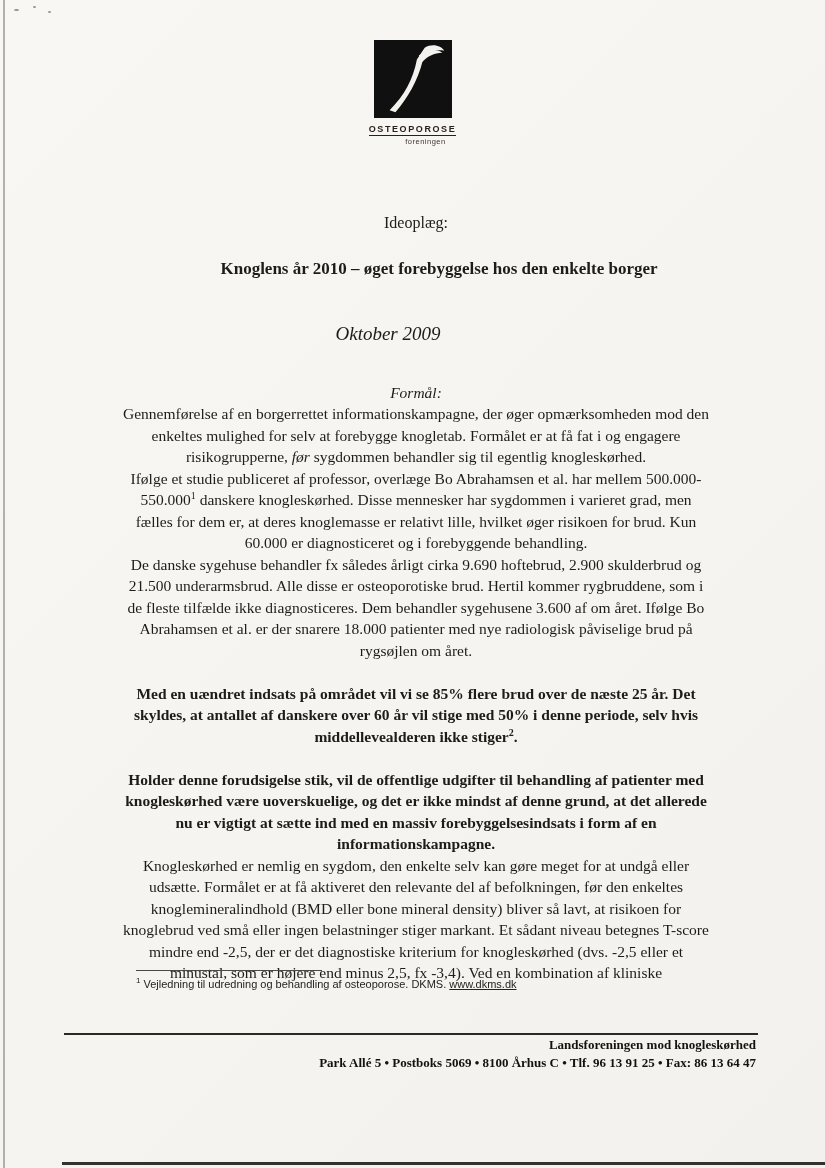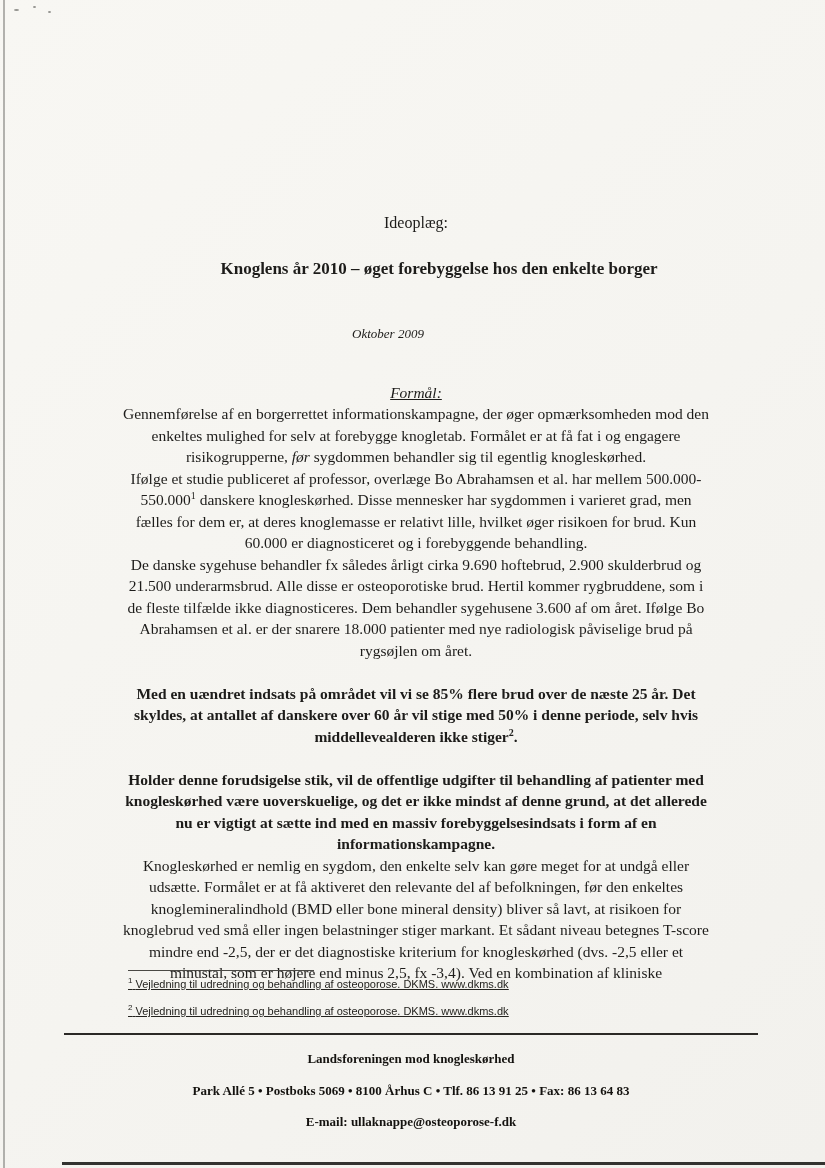--- a/index.html
+++ b/index.html
@@ -41,58 +41,71 @@
   }
 
   
   .content {
     position: absolute; left: 120px; top: 212px; width: 592px;
     font-size: 15.5px; line-height: 21.5px; text-align: left;
   }
   .content p { margin: 0; text-align: center; }
   .label { font-size: 16px; }
   .title { font-weight: bold; font-size: 17px; margin-top: 24px !important; padding-left: 46px; }
-  .date { font-style: italic; text-align: right; padding-right: 56px; margin-top: 44px !important; font-size: 13px; }
-  .h-italic { font-style: italic; text-decoration: underline; }
+  .date { font-style: italic; text-align: right; padding-right: 56px; margin-top: 44px !important; font-size: 19px; }
+  .h-italic { font-style: italic; }
   .h-first { margin-top: 37px !important; }
   .h-next { margin-top: 21px !important; }
   .gap { margin-top: 21.5px !important; font-weight: bold; }
   sup { font-size: 10px; line-height: 0; }
 
   
   .footnotes {
-    position: absolute; left: 128px; top: 970px; width: 592px;
+    position: absolute; left: 136px; top: 970px; width: 592px;
     font-family: "Liberation Sans", sans-serif;
-    font-size: 11px; color: #24231f; text-decoration: underline;
+    font-size: 11px; color: #24231f;
   }
   .fn-rule { width: 186px; border-top: 1.5px solid #4a4945; margin-bottom: 7px; }
   .fn { margin: 0 0 15px 0; }
   .fn sup { font-size: 8px; }
   .fn-link { text-decoration: underline; }
 
   
   .footer {
     position: absolute; left: 64px; top: 1033px; width: 694px;
     text-align: center; font-weight: bold;
     font-size: 13px; line-height: 15.5px; color: #14120f;
   }
   .footer-rule { border-top: 2px solid #2b2926; margin-bottom: 2px; }
-  .footer p { margin: 16px; }
+  .footer p { margin: 2px; text-align: right; }
 </style>
 </head>
 <body>
 
 <div class="page">
 
   <div class="speck s1"></div>
   <div class="speck s2"></div>
   <div class="speck s3"></div>
   <div class="edge-left"></div>
   <div class="edge-bottom"></div>
 
+  <div class="logo">
+    <div class="logo-square">
+      <svg viewBox="0 0 80 80" width="78" height="78" aria-hidden="true">
+        <rect width="80" height="80" fill="#101010"></rect>
+        <path d="M16 72 C32 56 40 40 44 20 L52 8 C60 3 69 6 72 11 C63 9 55 13 50 21 C45 42 34 60 22 74 Z" fill="#f3f2ee"></path>
+        <path d="M46 16 C54 10 64 9 70 13 C62 13 54 17 49 23 Z" fill="#f3f2ee"></path>
+      </svg>
+    </div>
+    <div>
+      <span class="logo-name">OSTEOPOROSE</span>
+    </div>
+    <div class="logo-sub">foreningen</div>
+  </div>
 
   <div class="content">
     <p class="label">Ideoplæg:</p>
     <p class="title">Knoglens år 2010 – øget forebyggelse hos den enkelte borger</p>
     <p class="date">Oktober 2009</p>
 
     <p class="h-italic h-first">Formål:</p>
     <p class="body-p"><span>Gennemførelse af en borgerrettet informationskampagne, der øger opmærksomheden mod den enkeltes mulighed for selv at forebygge knogletab. Formålet er at få fat i og engagere risikogrupperne, </span><em>før</em><span> sygdommen behandler sig til egentlig knogleskørhed.</span></p>
 
     <p class="body-p"><span>Ifølge et studie publiceret af professor, overlæge Bo Abrahamsen et al. har mellem 500.000-550.000</span><sup>1</sup><span> danskere knogleskørhed. Disse mennesker har sygdommen i varieret grad, men fælles for dem er, at deres knoglemasse er relativt lille, hvilket øger risikoen for brud. Kun 60.000 er diagnosticeret og i forebyggende behandling.</span></p>
@@ -100,23 +113,21 @@
 
     <p class="body-p gap"><span>Med en uændret indsats på området vil vi se 85% flere brud over de næste 25 år. Det skyldes, at antallet af danskere over 60 år vil stige med 50% i denne periode, selv hvis middellevealderen ikke stiger</span><sup>2</sup><span>.</span></p>
 
     <p class="body-p gap">Holder denne forudsigelse stik, vil de offentlige udgifter til behandling af patienter med knogleskørhed være uoverskuelige, og det er ikke mindst af denne grund, at det allerede nu er vigtigt at sætte ind med en massiv forebyggelsesindsats i form af en informationskampagne.</p>
     <p class="body-p">Knogleskørhed er nemlig en sygdom, den enkelte selv kan gøre meget for at undgå eller udsætte. Formålet er at få aktiveret den relevante del af befolkningen, før den enkeltes knoglemineralindhold (BMD eller bone mineral density) bliver så lavt, at risikoen for knoglebrud ved små eller ingen belastninger stiger markant. Et sådant niveau betegnes T-score mindre end -2,5, der er det diagnostiske kriterium for knogleskørhed (dvs. -2,5 eller et minustal, som er højere end minus 2,5, fx -3,4). Ved en kombination af kliniske</p>
   </div>
 
   <div class="footnotes">
     <div class="fn-rule"></div>
     <p class="fn"><sup>1</sup> <span>Vejledning til udredning og behandling af osteoporose. DKMS. </span><span class="fn-link">www.dkms.dk</span></p>
-    <p class="fn"><sup>2</sup> <span>Vejledning til udredning og behandling af osteoporose. DKMS. </span><span class="fn-link">www.dkms.dk</span></p>
   </div>
 
   <div class="footer">
     <div class="footer-rule"></div>
     <p>Landsforeningen mod knogleskørhed</p>
-    <p>Park Allé 5 • Postboks 5069 • 8100 Århus C • Tlf. 86 13 91 25 • Fax: 86 13 64 83</p>
-    <p>E-mail: ullaknappe@osteoporose-f.dk</p>
+    <p>Park Allé 5 • Postboks 5069 • 8100 Århus C • Tlf. 96 13 91 25 • Fax: 86 13 64 47</p>
   </div>
 
 </div>
 
 </body></html>

